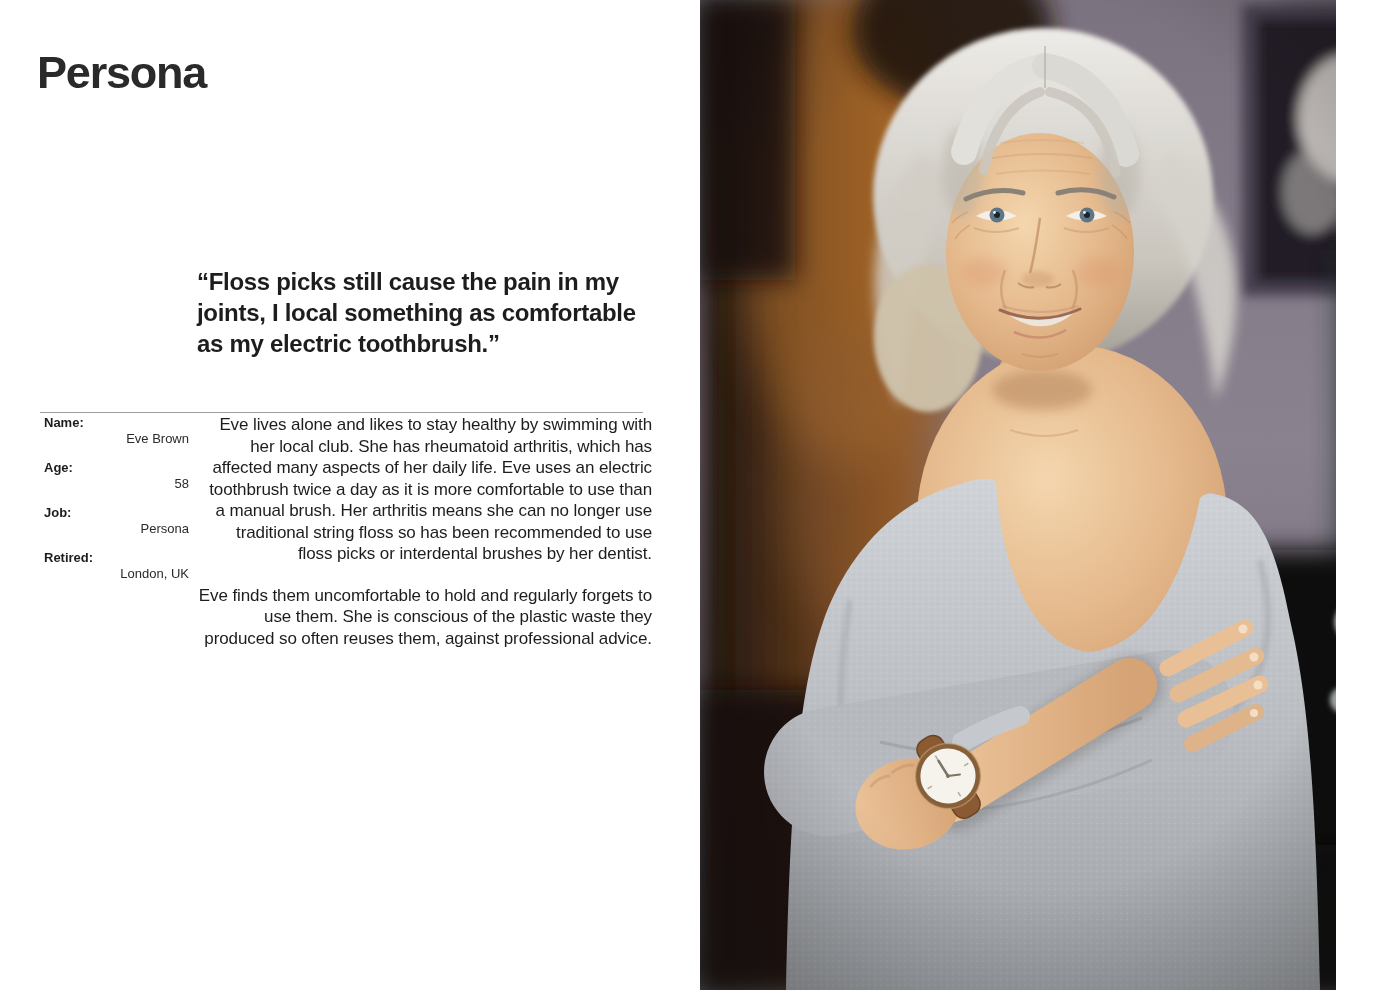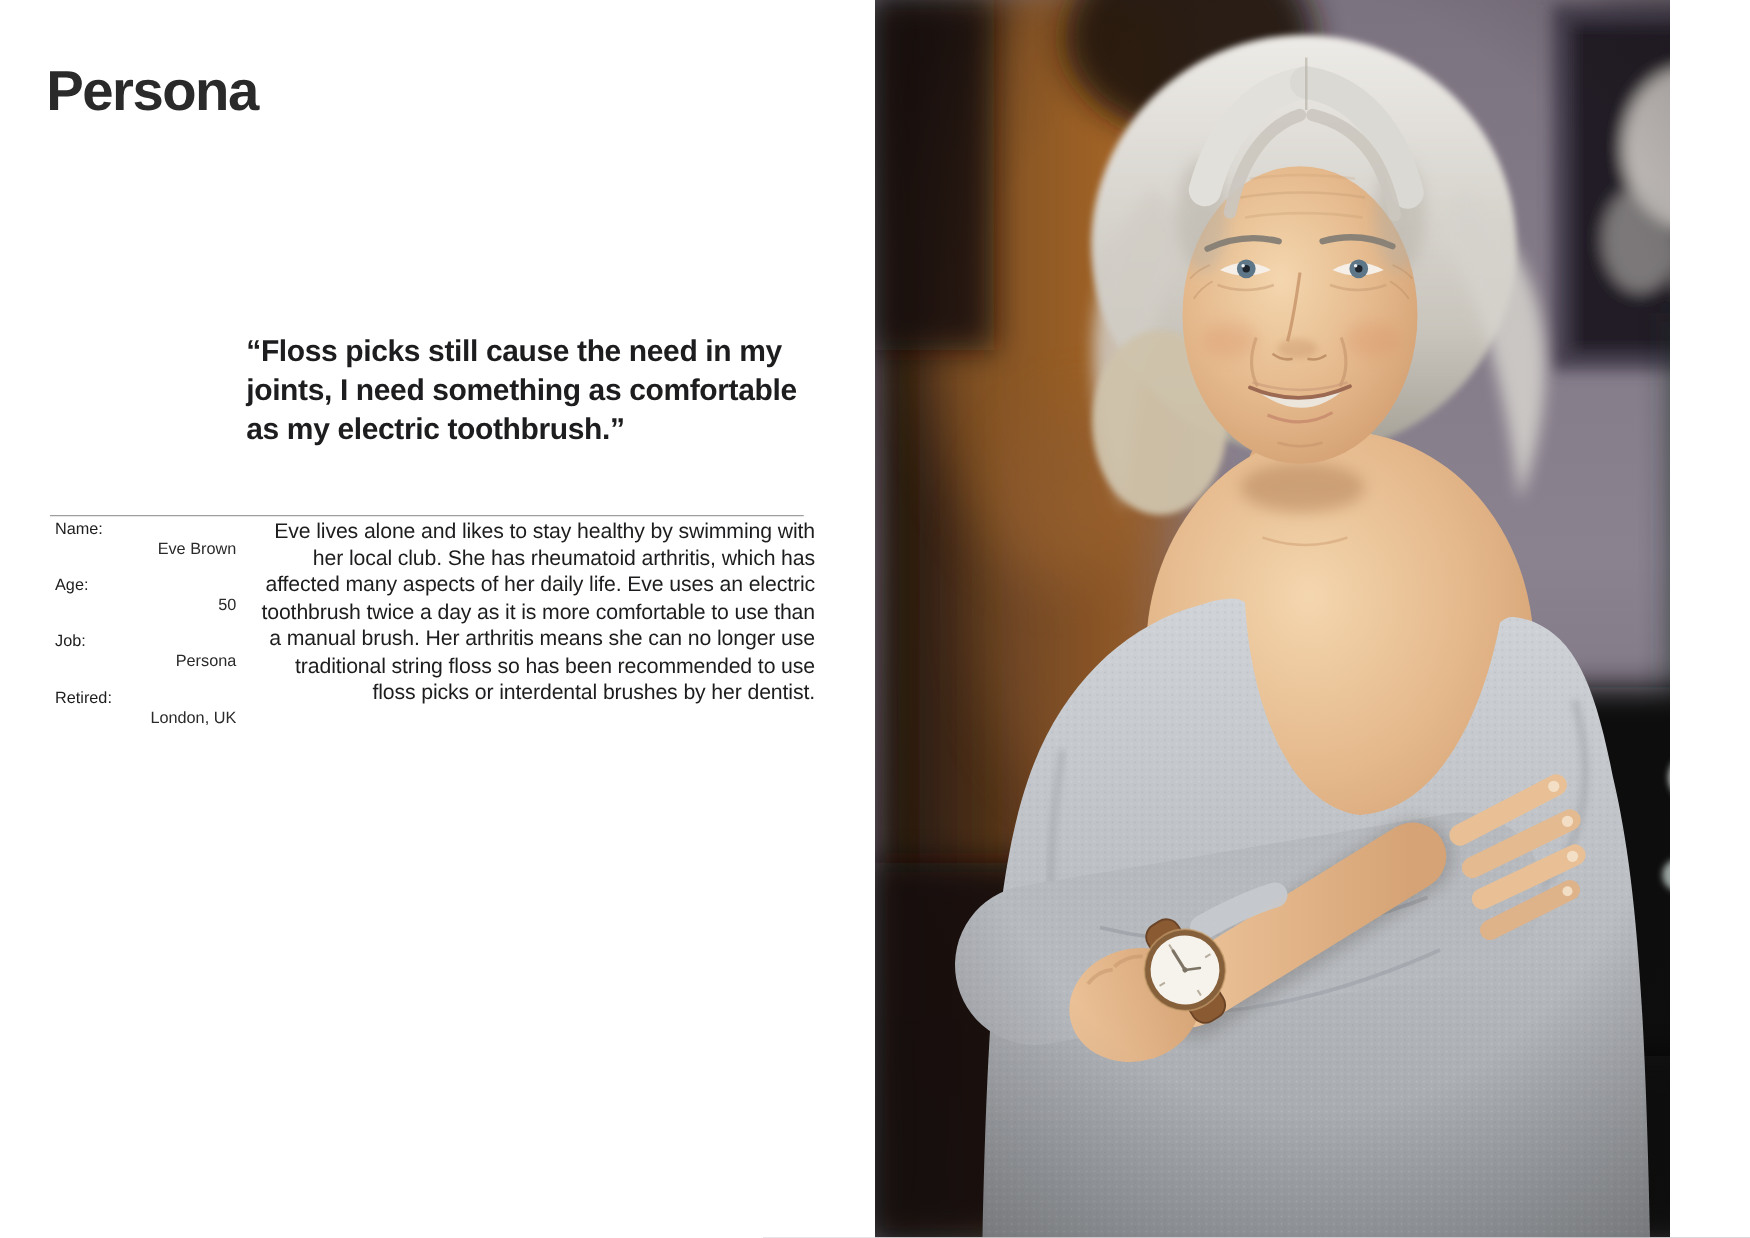--- a/index.html
+++ b/index.html
@@ -26,21 +26,21 @@
     line-height: 31px; color: #1d1d1f;
   }
   .divider {
     position: absolute; left: 40px; top: 412px; width: 603px; height: 0;
     border: none; border-top: 1px solid #9e9e9e;
   }
   .fields {
     position: absolute; left: 44px; top: 415px; width: 145px;
   }
   .field { margin-bottom: 13px; font-size: 13px; line-height: 16px; }
-  .field .label { display: block; font-weight: 400; color: #1d1d1f; }
+  .field .label { display: block; font-weight: 700; color: #1d1d1f; }
   .field .value { display: block; font-weight: 400; color: #2a2a2a; text-align: right; }
   .bio {
     position: absolute; left: 197px; top: 414px; width: 455px;
     font-size: 17px; line-height: 21.5px; letter-spacing: -0.1px; color: #1d1d1f;
   }
   .bio p { margin: 0 0 20px 0; text-align: right; }
   
   .right-panel {
     position: absolute; left: 700px; top: 0; width: 700px; height: 990px;
     overflow: hidden; background: #6f6572;
@@ -48,45 +48,46 @@
   .right-panel svg { display: block; width: 700px; height: 990px; }
 </style>
 </head>
 <body>
 
 <div class="page">
 
   <section class="left-panel">
     <h1 class="page-title">Persona</h1>
 
-    <blockquote class="quote">“Floss picks still cause the need in my joints, I need something as comfortable as my electric toothbrush.”</blockquote>
+    <blockquote class="quote">“Floss picks still cause the pain in my joints, I local something as comfortable as my electric toothbrush.”</blockquote>
 
     <hr class="divider">
 
     <aside class="fields">
       <div class="field">
         <span class="label">Name:</span>
         <span class="value">Eve Brown</span>
       </div>
       <div class="field">
         <span class="label">Age:</span>
-        <span class="value">50</span>
+        <span class="value">58</span>
       </div>
       <div class="field">
         <span class="label">Job:</span>
         <span class="value">Persona</span>
       </div>
       <div class="field">
         <span class="label">Retired:</span>
         <span class="value">London, UK</span>
       </div>
     </aside>
 
     <div class="bio">
       <p>Eve lives alone and likes to stay healthy by swimming with her local club. She has rheumatoid arthritis, which has affected many aspects of her daily life. Eve uses an electric toothbrush twice a day as it is more comfortable to use than a manual brush. Her arthritis means she can no longer use traditional string floss so has been recommended to use floss picks or interdental brushes by her dentist.</p>
+      <p>Eve finds them uncomfortable to hold and regularly forgets to use them. She is conscious of the plastic waste they produced so often reuses them, against professional advice.</p>
     </div>
   </section>
 
   <section class="right-panel" role="img" aria-label="Portrait photo of a smiling senior woman with silver-grey hair, arms crossed, wearing a light grey jumper and a brown leather wristwatch, standing in a blurred home interior">
     <svg viewBox="0 0 700 990" xmlns="http://www.w3.org/2000/svg">
       <defs>
         <linearGradient id="wallG" x1="0" y1="0" x2="0" y2="1">
           <stop offset="0" stop-color="#7c7380"></stop>
             <stop offset="0.45" stop-color="#8b8290"></stop>
             <stop offset="1" stop-color="#685f6c"></stop>

